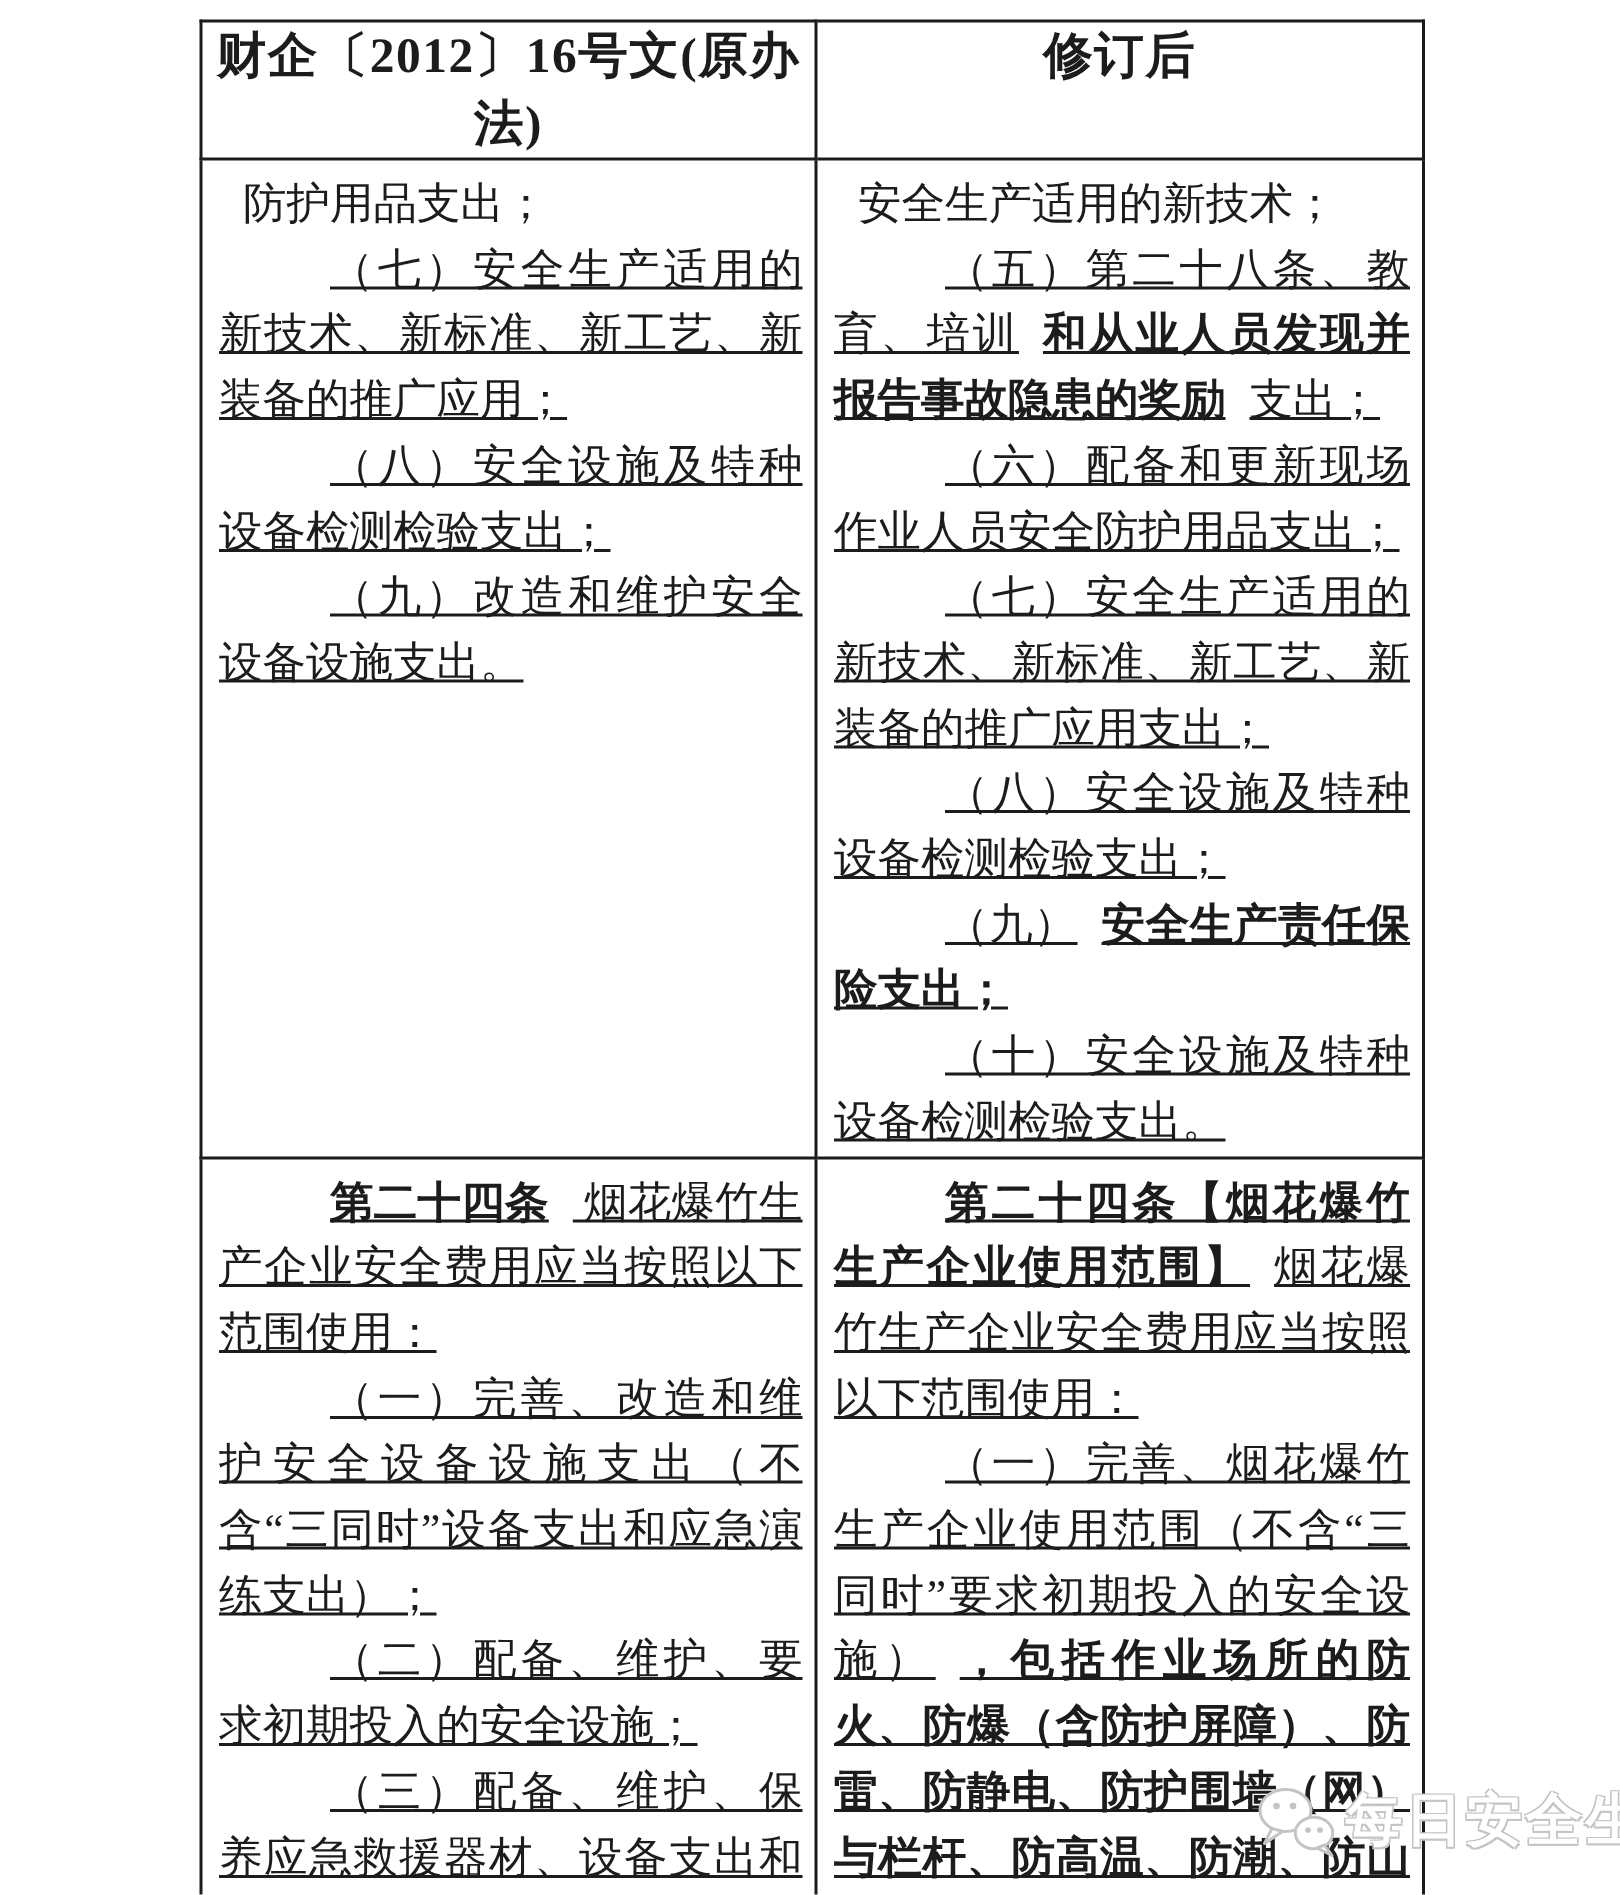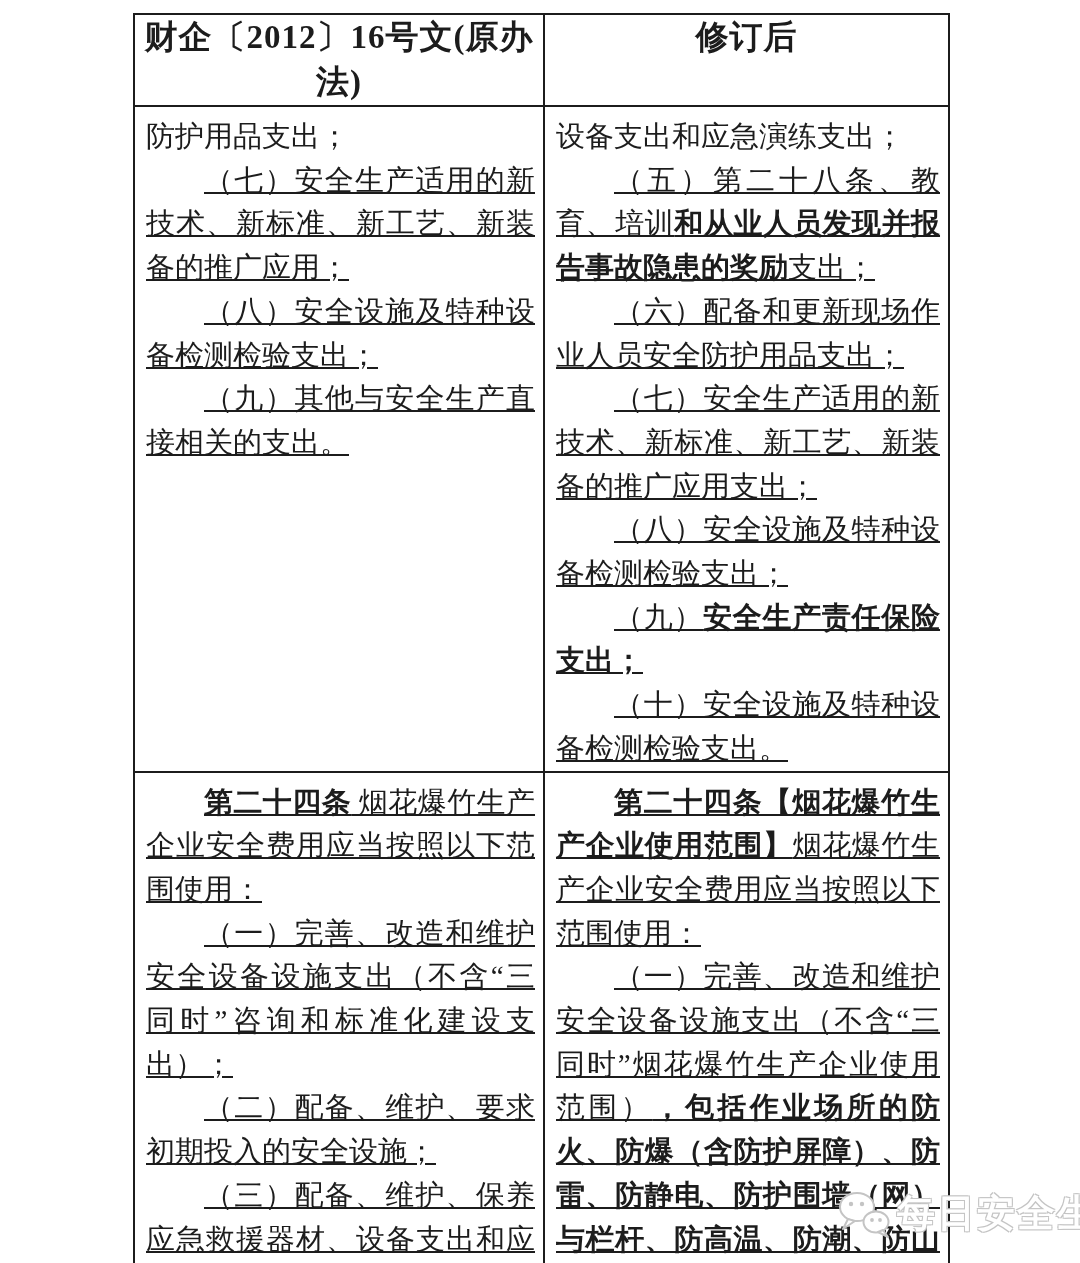--- a/index.html
+++ b/index.html
@@ -35,21 +35,21 @@
 
   .cmp td p {
     margin: 0;
     font-size: 29px;
     line-height: 43.7px;
     text-align: justify;
     text-justify: inter-ideograph;
     word-break: break-all;
   }
   .cmp td p.indent { text-indent: 2em; text-decoration: underline; }
-  .seg { font-weight: normal; }
+  .seg { font-weight: normal; margin-left: 16px; }
   .seg.bold {
     font-weight: 700;
     font-family: "Liberation Sans", "DejaVu Sans", sans-serif;
   }
 
   .watermark {
     position: absolute;
     left: 836px; top: 1188px;
     display: flex; align-items: center; gap: 5px;
     z-index: 5;
@@ -81,42 +81,42 @@
         <th>财企〔2012〕16号文(原办法)</th>
         <th>修订后</th>
       </tr>
     </thead>
     <tbody>
         <tr class="row-0">
           <td>
             <p><span class="seg">防护用品支出；</span></p>
             <p class="indent"><span class="seg">（七）安全生产适用的新技术、新标准、新工艺、新装备的推广应用；</span></p>
             <p class="indent"><span class="seg">（八）安全设施及特种设备检测检验支出；</span></p>
-            <p class="indent"><span class="seg">（九）其他与安全生产直接相关的支出。</span></p>
+            <p class="indent"><span class="seg">（九）改造和维护安全设备设施支出。</span></p>
           </td>
           <td>
-            <p><span class="seg">设备支出和应急演练支出；</span></p>
+            <p><span class="seg">安全生产适用的新技术；</span></p>
             <p class="indent"><span class="seg">（五）第二十八条、教育、培训</span><span class="seg bold">和从业人员发现并报告事故隐患的奖励</span><span class="seg">支出；</span></p>
             <p class="indent"><span class="seg">（六）配备和更新现场作业人员安全防护用品支出；</span></p>
             <p class="indent"><span class="seg">（七）安全生产适用的新技术、新标准、新工艺、新装备的推广应用支出；</span></p>
             <p class="indent"><span class="seg">（八）安全设施及特种设备检测检验支出；</span></p>
             <p class="indent"><span class="seg">（九）</span><span class="seg bold">安全生产责任保险支出；</span></p>
             <p class="indent"><span class="seg">（十）安全设施及特种设备检测检验支出。</span></p>
           </td>
         </tr>
         <tr class="row-1">
           <td>
             <p class="indent"><span class="seg bold">第二十四条</span><span class="seg"> 烟花爆竹生产企业安全费用应当按照以下范围使用：</span></p>
-            <p class="indent"><span class="seg">（一）完善、改造和维护安全设备设施支出（不含“三同时”咨询和标准化建设支出）；</span></p>
+            <p class="indent"><span class="seg">（一）完善、改造和维护安全设备设施支出（不含“三同时”设备支出和应急演练支出）；</span></p>
             <p class="indent"><span class="seg">（二）配备、维护、要求初期投入的安全设施；</span></p>
             <p class="indent"><span class="seg">（三）配备、维护、保养应急救援器材、设备支出和应急演练支出；</span></p>
           </td>
           <td>
             <p class="indent"><span class="seg bold">第二十四条【烟花爆竹生产企业使用范围】</span><span class="seg">烟花爆竹生产企业安全费用应当按照以下范围使用：</span></p>
-            <p class="indent"><span class="seg">（一）完善、改造和维护安全设备设施支出（不含“三同时”烟花爆竹生产企业使用范围）</span><span class="seg bold">，包括作业场所的防火、防爆（含防护屏障）、防雷、防静电、防护围墙（网）与栏杆、防高温、防潮、防山体滑坡、监测、检测、监控等设施设备支出；</span></p>
+            <p class="indent"><span class="seg">（一）完善、烟花爆竹生产企业使用范围（不含“三同时”要求初期投入的安全设施）</span><span class="seg bold">，包括作业场所的防火、防爆（含防护屏障）、防雷、防静电、防护围墙（网）与栏杆、防高温、防潮、防山体滑坡、监测、检测、监控等设施设备支出；</span></p>
           </td>
         </tr>
       </tbody>
   </table>
 
   <div class="watermark">
     <svg width="56" height="50" viewBox="0 0 56 50">
       <g stroke="#c4c4c4" stroke-width="2" fill="#ffffff">
         <ellipse cx="21" cy="18" rx="17" ry="14"></ellipse>
         <path d="M12 30 L7 40 L19 32 Z" stroke-linejoin="round"></path>

